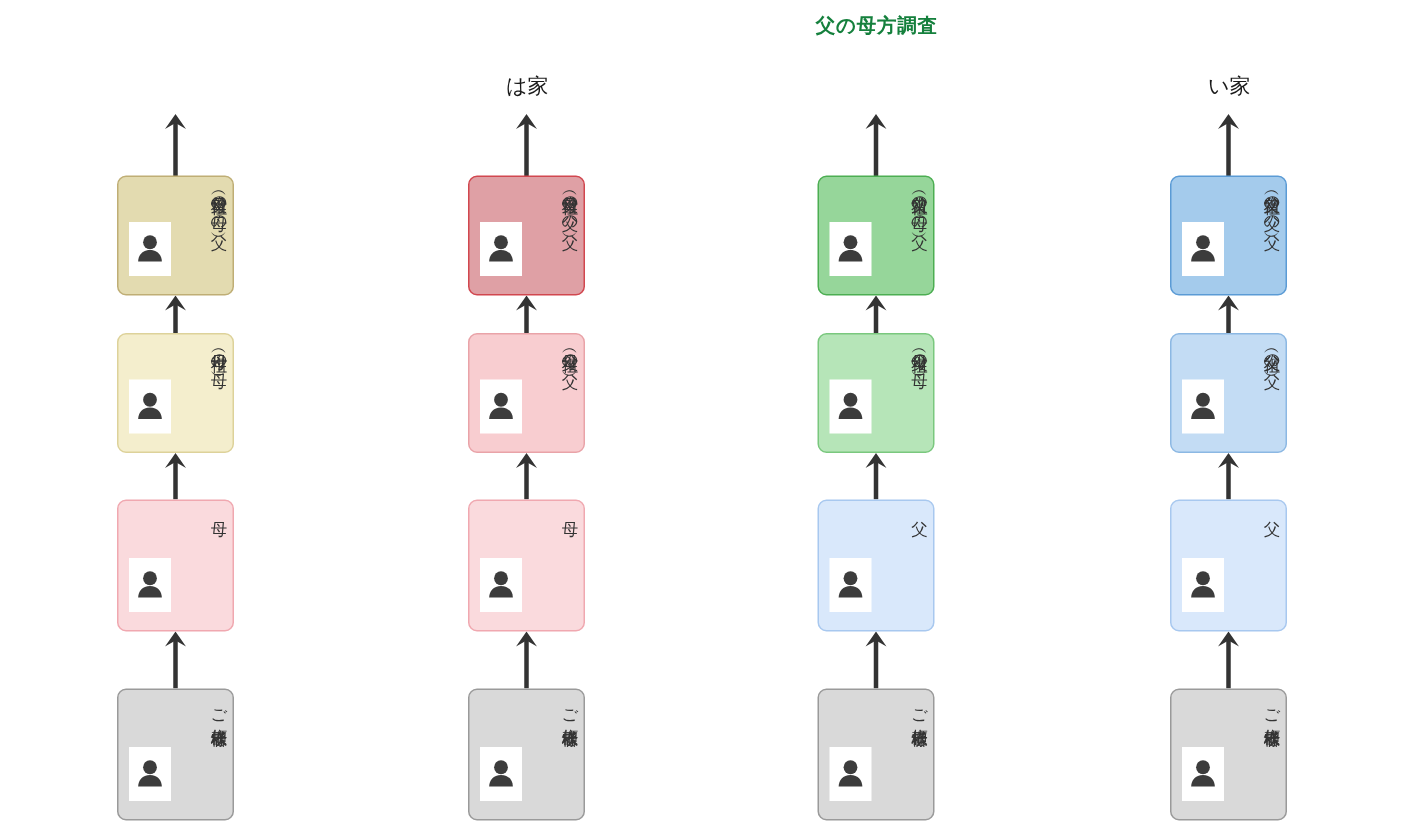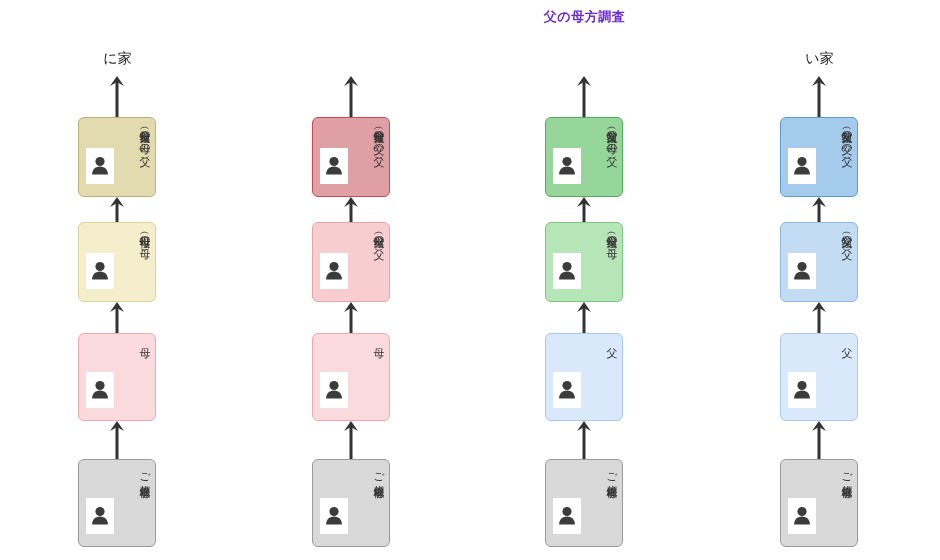--- a/index.html
+++ b/index.html
@@ -106,21 +106,20 @@
   .gen-0 { top: 117px; height: 80px; }   
   .gen-1 { top: 222px; height: 80px; }   
   .gen-2 { top: 333px; height: 88px; }   
   .gen-3 { top: 459px; height: 88px; }   
 </style>
 </head>
 <body>
 
 <div id="chart">
     <div class="column" style="left: 0px;">
-      <div class="house-label">に家</div>
       <div class="arrow" style="left: 107px; top: 76px;">
         <svg width="20" height="42" viewBox="0 0 20 42">
           <line x1="10" y1="42" x2="10" y2="4" stroke="#333333" stroke-width="3"></line>
           <path d="M10 0 L17 10 L10 6 L3 10 Z" fill="#333333"></path>
         </svg>
       </div>
       <div class="node gen-0" style="background: rgb(227, 219, 176); border-color: rgb(191, 174, 117);">
         <div class="vtext">曾祖父（母の母の父）</div>
         <div class="avatar">
           <svg width="20" height="22" viewBox="0 0 20 22">
@@ -169,20 +168,21 @@
         <div class="vtext">ご依頼者様</div>
         <div class="avatar">
           <svg width="20" height="22" viewBox="0 0 20 22">
             <circle cx="10" cy="6.5" r="4.6" fill="#3c3c3c"></circle>
             <path d="M10 11.6 C4.9 11.6 2.1 15.2 2.1 19.4 L17.9 19.4 C17.9 15.2 15.1 11.6 10 11.6 Z" fill="#3c3c3c"></path>
           </svg>
         </div>
       </div>
     </div>
     <div class="column" style="left: 234px;">
+      <div class="house-label">は家</div>
       <div class="arrow" style="left: 107px; top: 76px;">
         <svg width="20" height="42" viewBox="0 0 20 42">
           <line x1="10" y1="42" x2="10" y2="4" stroke="#333333" stroke-width="3"></line>
           <path d="M10 0 L17 10 L10 6 L3 10 Z" fill="#333333"></path>
         </svg>
       </div>
       <div class="node gen-0" style="background: rgb(223, 160, 165); border-color: rgb(209, 71, 79);">
         <div class="vtext">曾祖父（母の父の父）</div>
         <div class="avatar">
           <svg width="20" height="22" viewBox="0 0 20 22">
@@ -231,21 +231,21 @@
         <div class="vtext">ご依頼者様</div>
         <div class="avatar">
           <svg width="20" height="22" viewBox="0 0 20 22">
             <circle cx="10" cy="6.5" r="4.6" fill="#3c3c3c"></circle>
             <path d="M10 11.6 C4.9 11.6 2.1 15.2 2.1 19.4 L17.9 19.4 C17.9 15.2 15.1 11.6 10 11.6 Z" fill="#3c3c3c"></path>
           </svg>
         </div>
       </div>
     </div>
     <div class="column" style="left: 467px;">
-      <div class="col-title" style="color: #6d28d9;">父の母方調査</div>
+      <div class="col-title" style="color: #15803d;">父の母方調査</div>
       <div class="arrow" style="left: 107px; top: 76px;">
         <svg width="20" height="42" viewBox="0 0 20 42">
           <line x1="10" y1="42" x2="10" y2="4" stroke="#333333" stroke-width="3"></line>
           <path d="M10 0 L17 10 L10 6 L3 10 Z" fill="#333333"></path>
         </svg>
       </div>
       <div class="node gen-0" style="background: rgb(150, 214, 154); border-color: rgb(76, 174, 82);">
         <div class="vtext">曾祖父（父の母の父）</div>
         <div class="avatar">
           <svg width="20" height="22" viewBox="0 0 20 22">

